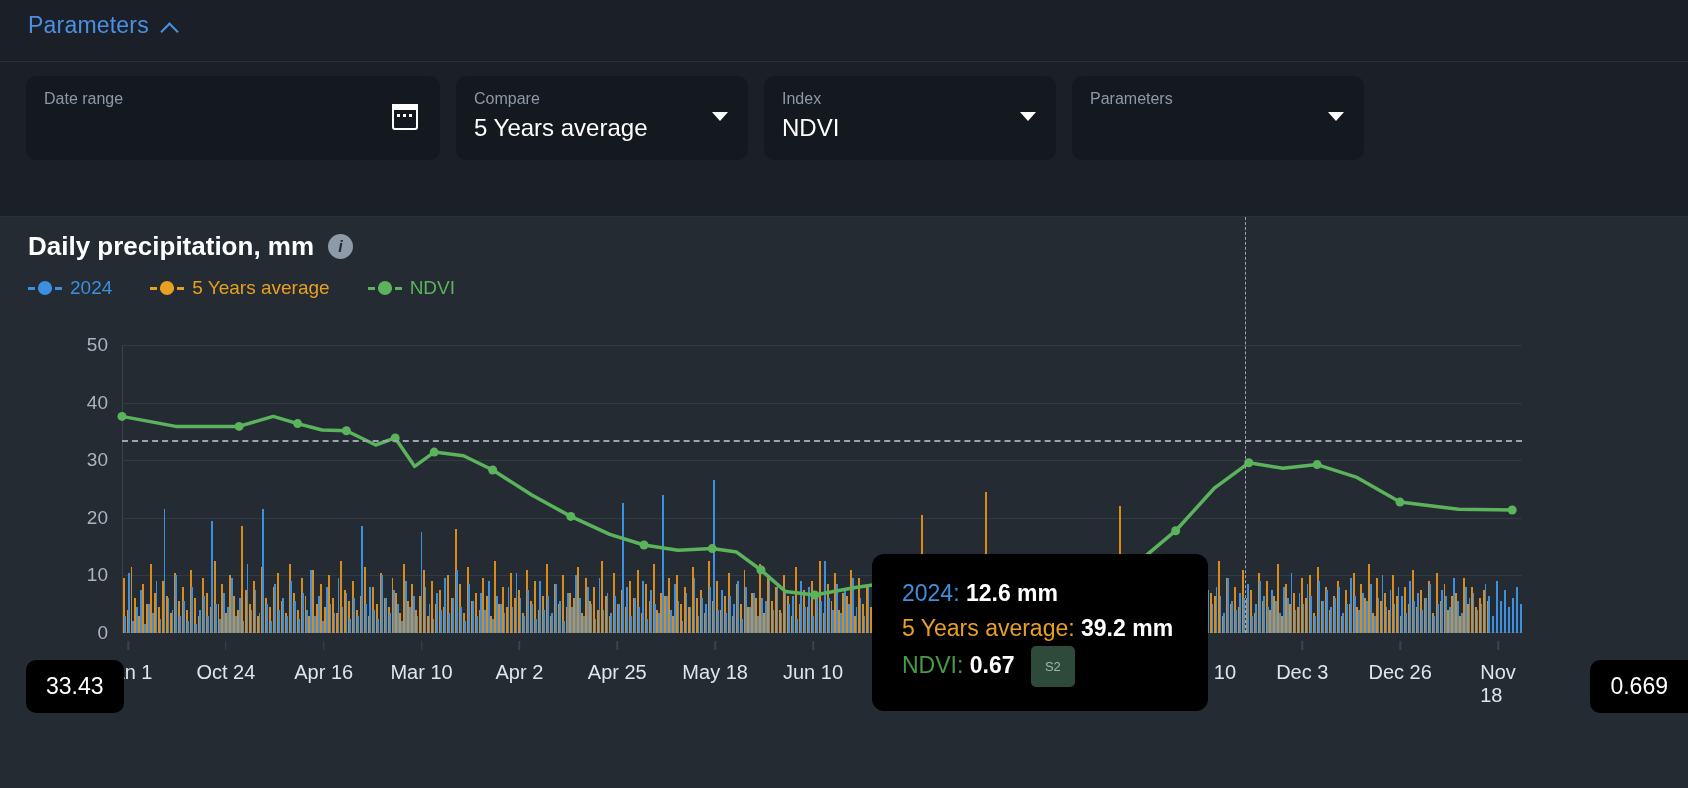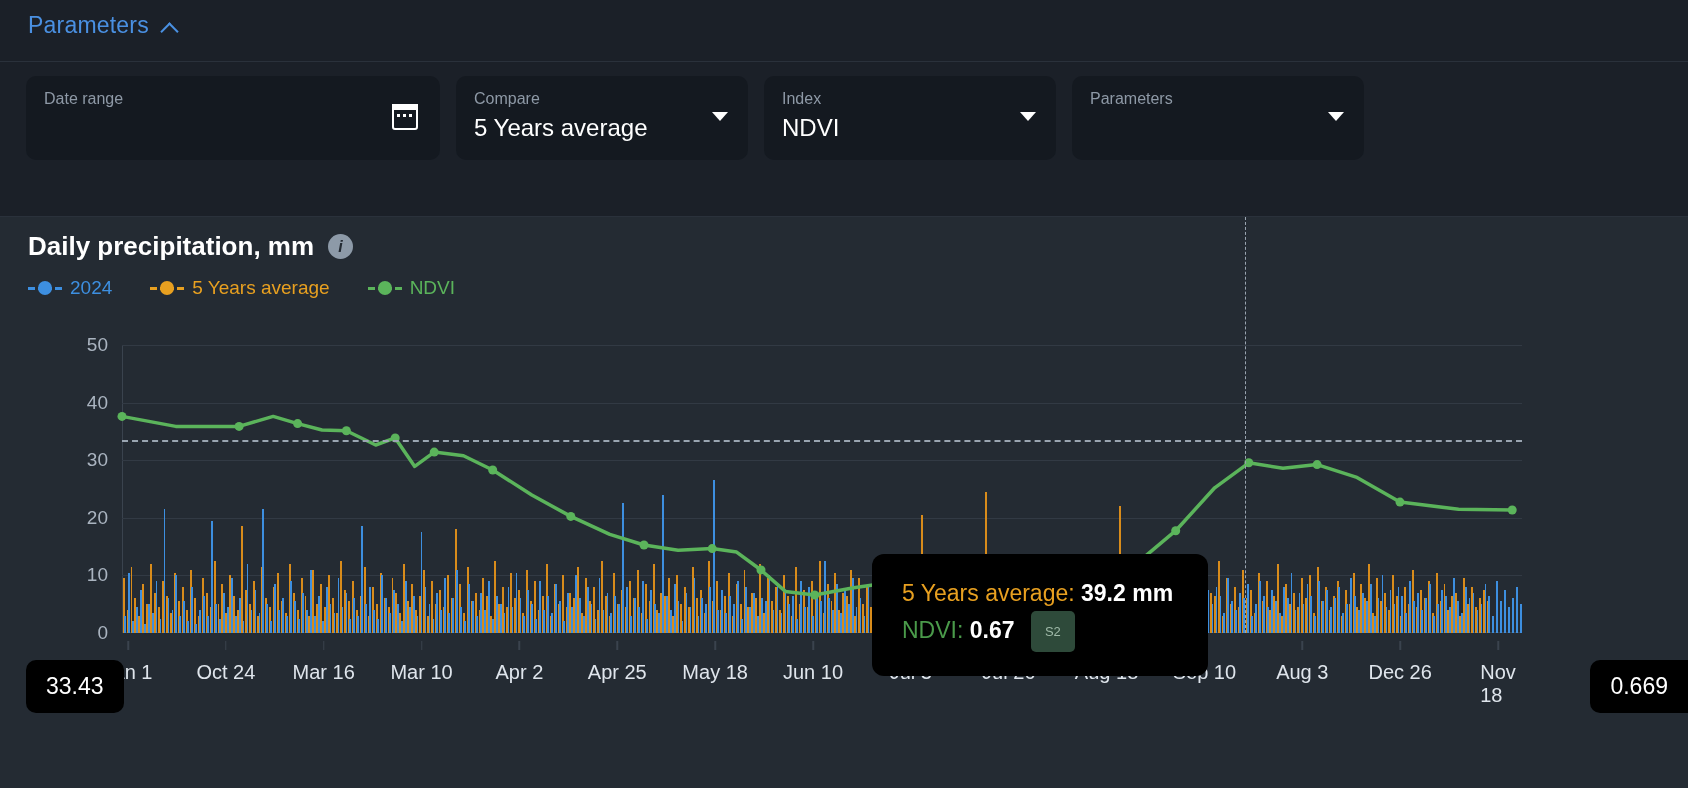--- a/index.html
+++ b/index.html
@@ -1057,51 +1057,55 @@
     <div class="refline" id="refline" style="top: 95.4432px;"></div>
     <div class="vcursor" id="vcursor" style="left: 1122.8px;"></div>
   </div>
 
   <div class="xaxis-labels" id="xaxis">
       <div class="tick" style="left: 6px;"></div>
       <div style="left: 6px; top: 20px;">Jan 1</div>
       <div class="tick" style="left: 103.857px;"></div>
       <div style="left: 103.857px; top: 20px;">Oct 24</div>
       <div class="tick" style="left: 201.714px;"></div>
-      <div style="left: 201.714px; top: 20px;">Mar 16</div>
+      <div style="left: 201.714px; top: 20px;">Apr 16</div>
       <div class="tick" style="left: 299.571px;"></div>
       <div style="left: 299.571px; top: 20px;">Mar 10</div>
       <div class="tick" style="left: 397.429px;"></div>
       <div style="left: 397.429px; top: 20px;">Apr 2</div>
       <div class="tick" style="left: 495.286px;"></div>
       <div style="left: 495.286px; top: 20px;">Apr 25</div>
       <div class="tick" style="left: 593.143px;"></div>
       <div style="left: 593.143px; top: 20px;">May 18</div>
       <div class="tick" style="left: 691px;"></div>
       <div style="left: 691px; top: 20px;">Jun 10</div>
       <div class="tick" style="left: 788.857px;"></div>
       <div style="left: 788.857px; top: 20px;">Jul 3</div>
       <div class="tick" style="left: 886.714px;"></div>
       <div style="left: 886.714px; top: 20px;">Jul 26</div>
       <div class="tick" style="left: 984.571px;"></div>
       <div style="left: 984.571px; top: 20px;">Aug 18</div>
       <div class="tick" style="left: 1082.43px;"></div>
       <div style="left: 1082.43px; top: 20px;">Sep 10</div>
       <div class="tick" style="left: 1180.29px;"></div>
-      <div style="left: 1180.29px; top: 20px;">Aug 3</div>
+      <div style="left: 1180.29px; top: 20px;">Dec 3</div>
       <div class="tick" style="left: 1278.14px;"></div>
       <div style="left: 1278.14px; top: 20px;">Dec 26</div>
       <div class="tick" style="left: 1376px;"></div>
       <div style="left: 1376px; top: 20px;">Nov 18</div>
     </div>
 
   <div class="edge-pill" id="pill-left">33.43</div>
   <div class="edge-pill" id="pill-right">0.669</div>
 
   <div class="tooltip">
+    <div class="tt-row">
+      <span class="tt-key-2024">2024</span><span class="tt-key-2024">:</span>
+      <span class="tt-val">12.6 mm</span>
+    </div>
     <div class="tt-row">
       <span class="tt-key-avg">5 Years average</span><span class="tt-key-avg">:</span>
       <span class="tt-val">39.2 mm</span>
     </div>
     <div class="tt-row">
       <span class="tt-key-ndvi">NDVI</span><span class="tt-key-ndvi">:</span>
       <span class="tt-val">0.67</span>
       <span class="s2-badge">S2</span>
     </div>
   </div>

